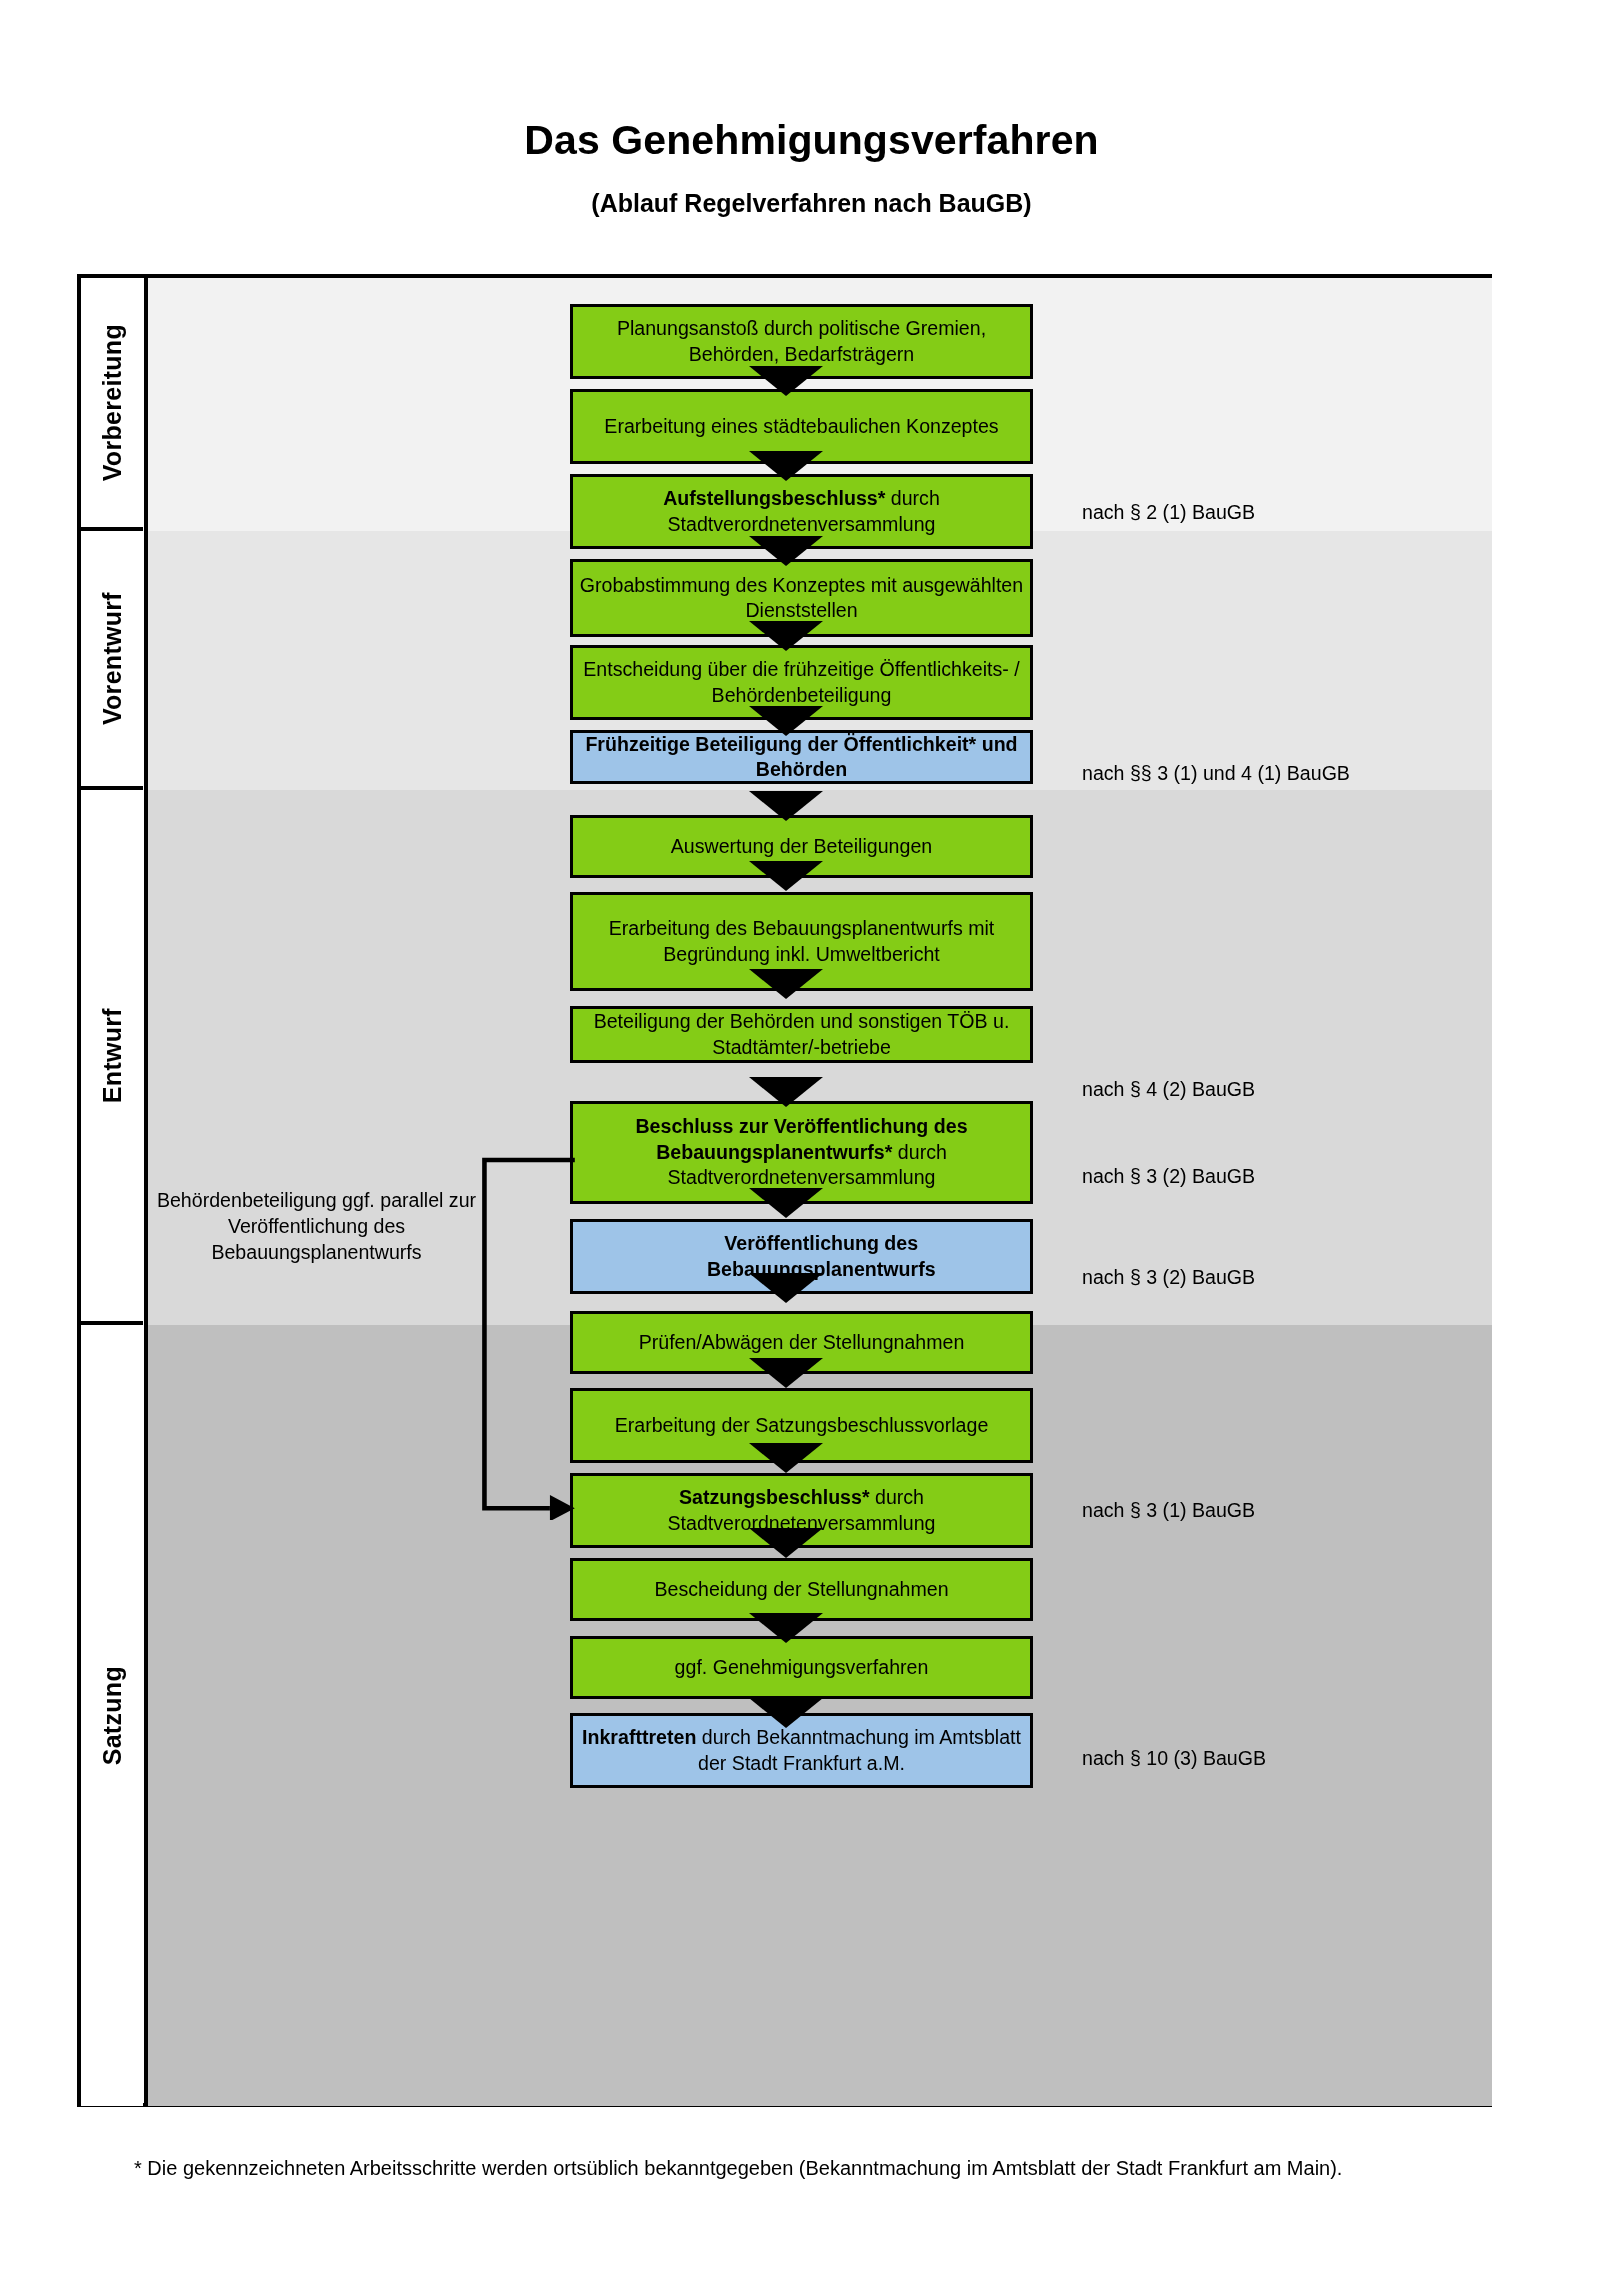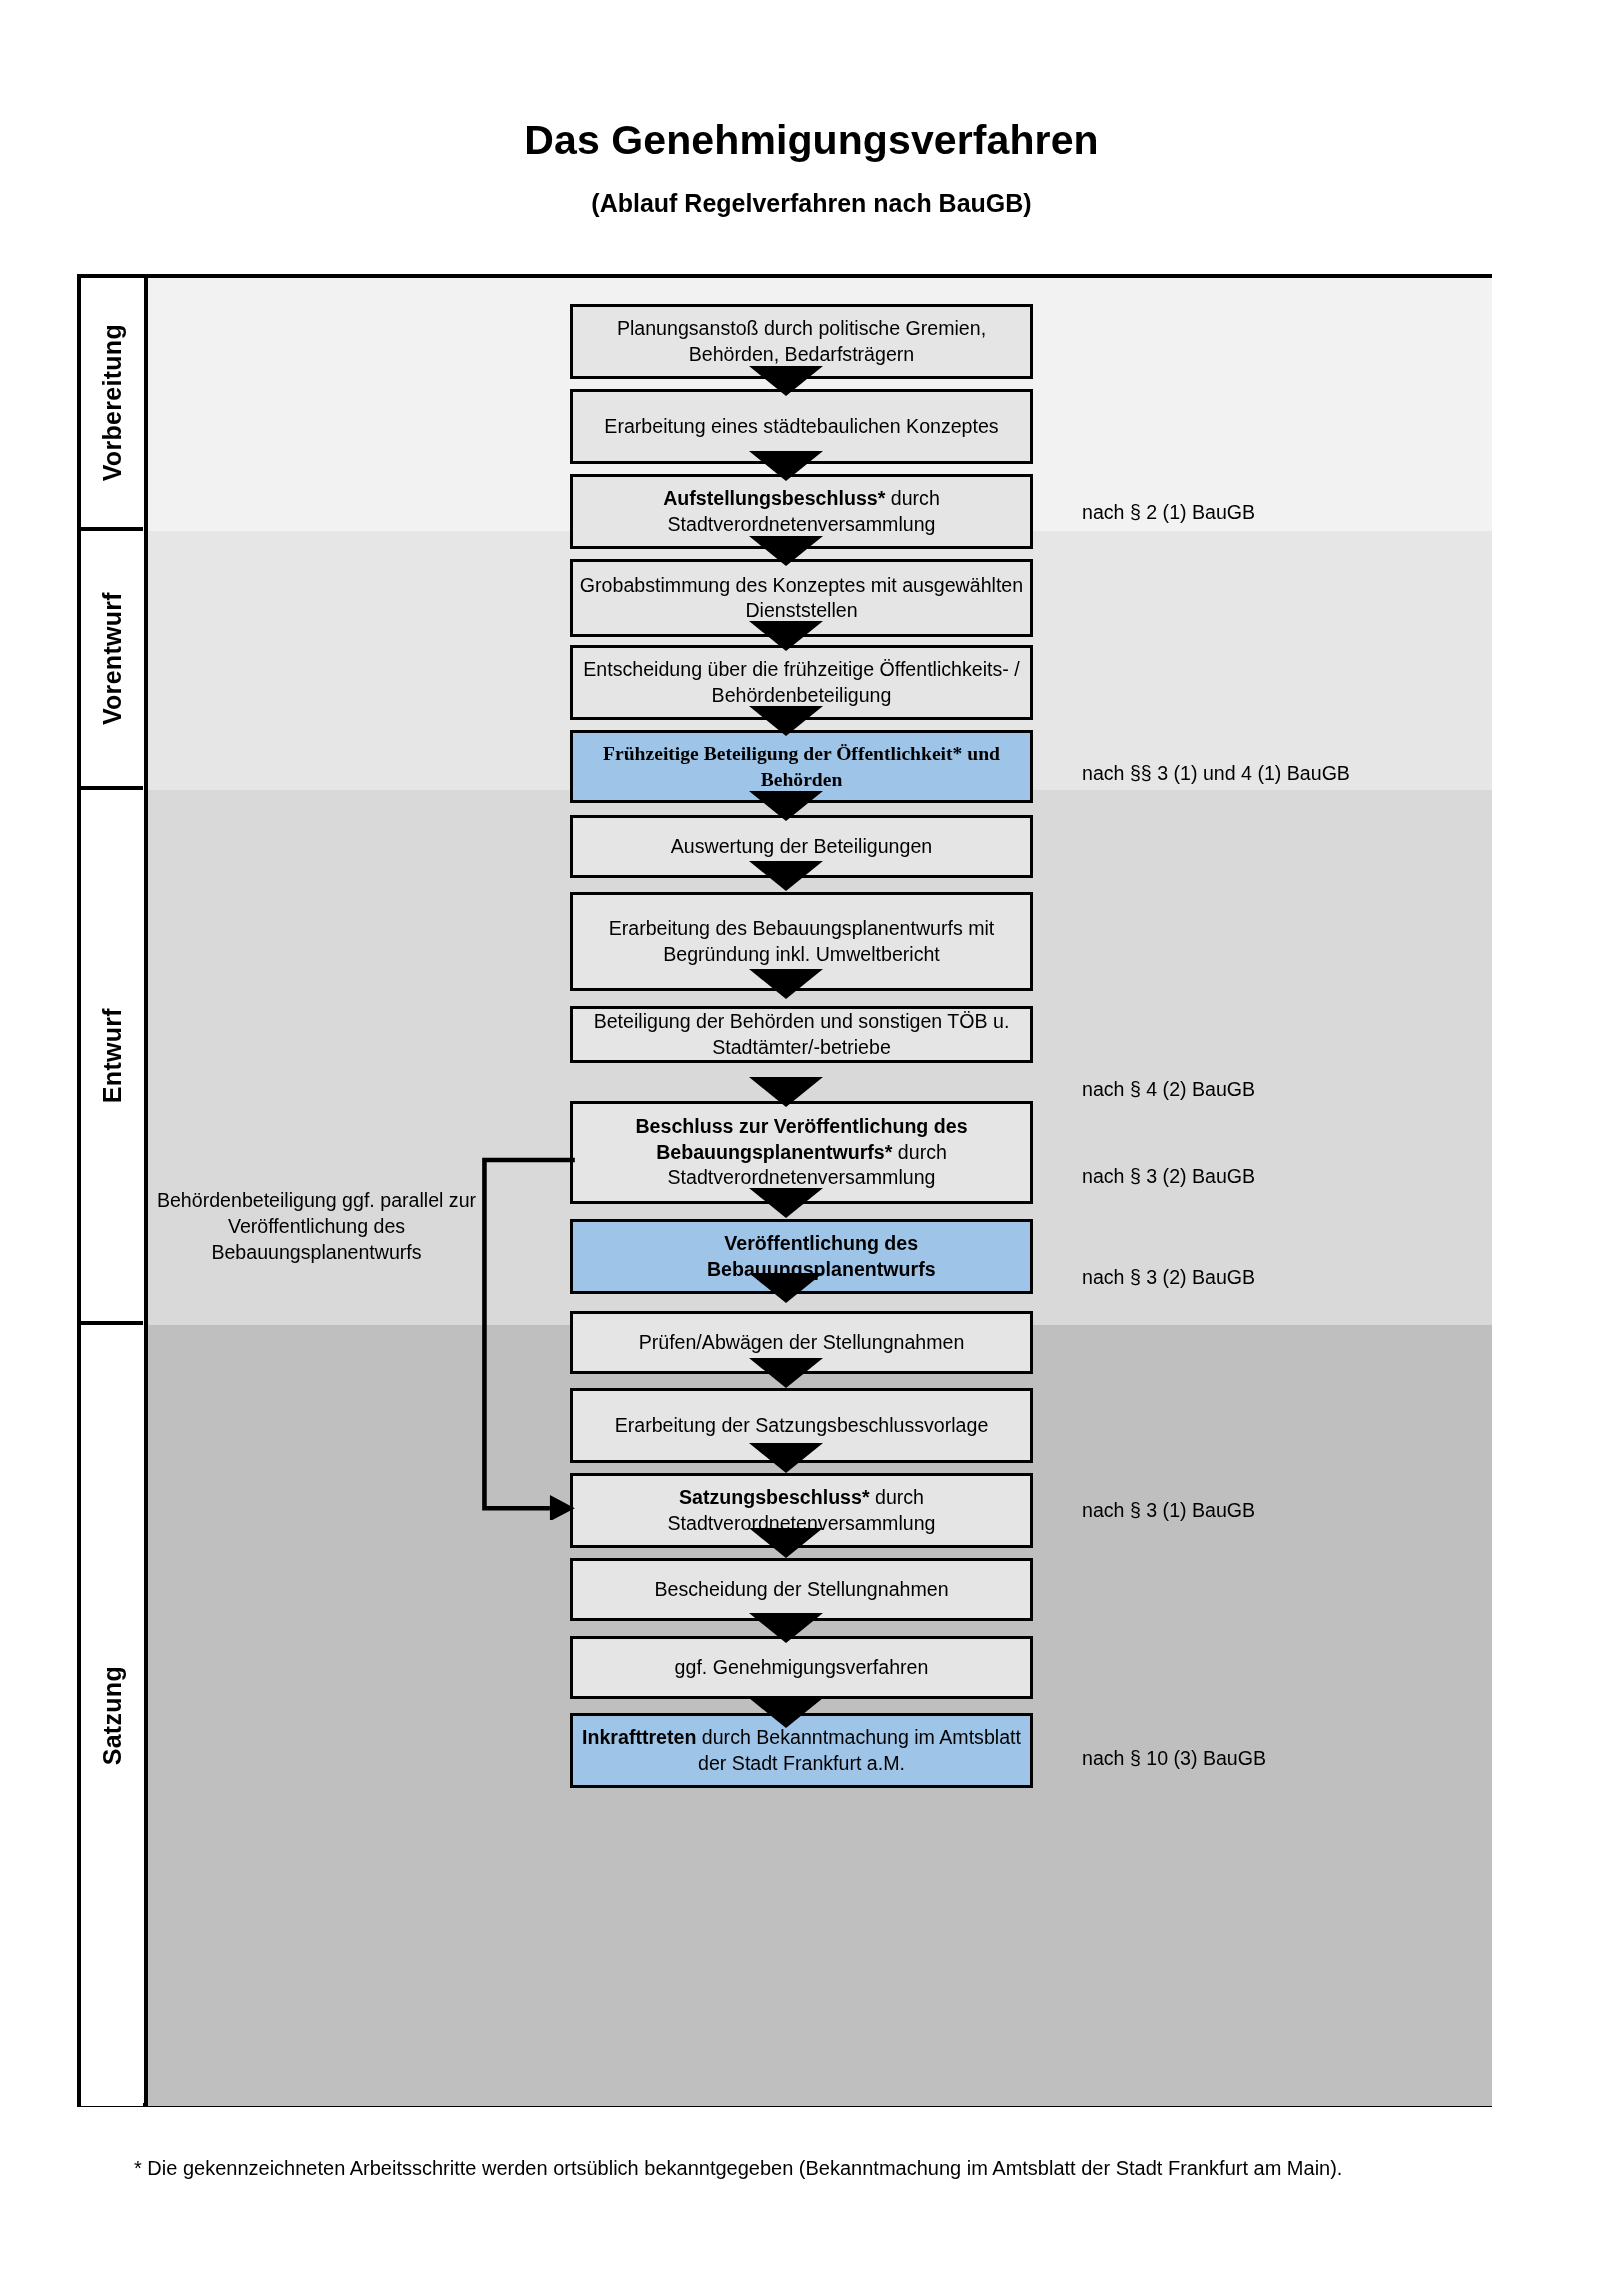--- a/index.html
+++ b/index.html
@@ -87,21 +87,21 @@
     width: 1344px;
     z-index: 1;
   }
 
   
   .flow-box {
     position: absolute;
     left: 489px;           
     width: 463px;
     border: 3.9px solid #000000;
-    background: #e5e5e5;
+    background: #84cc16;
     box-sizing: border-box;
     display: flex;
     align-items: center;
     justify-content: center;
     text-align: center;
     font-size: 19.6px;
     line-height: 1.30;
     z-index: 4;
     padding: 2.6px 6.5px;
   }
@@ -226,21 +226,21 @@
   </div>
 
   <div class="flow-box" style="top:281px;height:78px;">
     <span><span>Grobabstimmung des Konzeptes mit ausgewählten Dienststellen</span></span>
   </div>
 
   <div class="flow-box" style="top:367px;height:75px;">
     <span><span>Entscheidung über die frühzeitige Öffentlichkeits- / Behördenbeteiligung</span></span>
   </div>
 
-  <div class="flow-box blue" style="top:452px;height:73px;font-family:Liberation Serif, serif;">
+  <div class="flow-box blue" style="top:452px;height:54px;">
     <span><b>Frühzeitige Beteiligung der Öffentlichkeit* und Behörden</b></span>
   </div>
 
   <div class="flow-box" style="top:537px;height:63px;">
     <span><span>Auswertung der Beteiligungen</span></span>
   </div>
 
   <div class="flow-box" style="top:614px;height:99px;">
     <span><span>Erarbeitung des Bebauungsplanentwurfs mit Begründung inkl. Umweltbericht</span></span>
   </div>

